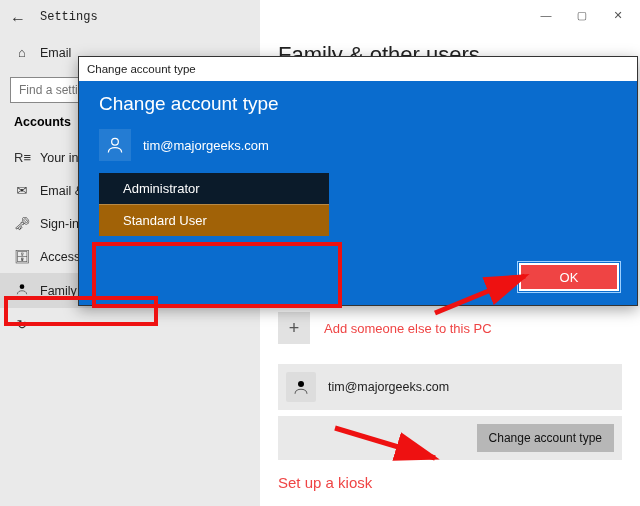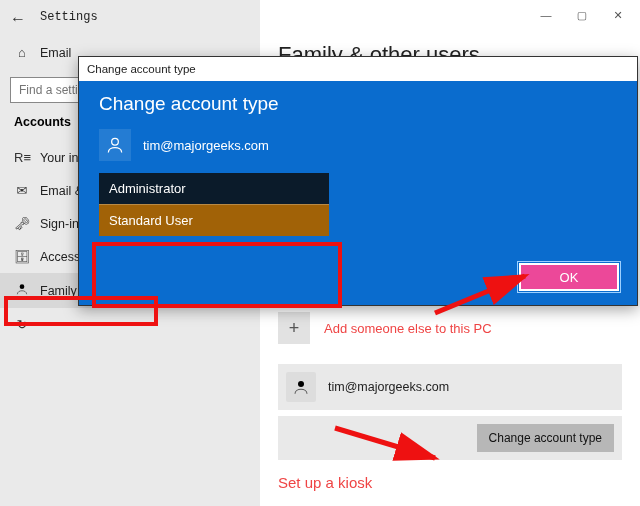--- a/index.html
+++ b/index.html
@@ -36,25 +36,25 @@
   .kiosk-h { font-size:15px; color:#ef4444; margin-top:14px; white-space:nowrap; overflow:hidden;}
 
   
   .dialog { position:absolute; left:78px; top:56px; width:560px; height:250px; background:#0a6cce; border:1px solid #333; color:#fff; box-shadow: 0 4px 14px rgba(0,0,0,0.35);}
   .dlg-title-bar { background:#fff; color:#222; height:24px; display:flex; align-items:center; padding:0 8px; font-size:11.5px;}
   .dlg-body { padding: 12px 20px 12px 20px; }
   .dlg-heading { font-size:19px; font-weight:300; margin-bottom:14px;}
   .dlg-user { display:flex; align-items:center; gap:12px; margin-bottom:12px;}
   .dlg-user-ic { width:32px; height:32px; background:rgba(255,255,255,0.11); display:flex; align-items:center; justify-content:center;}
   .dropdown { width:230px; }
-  .opt { padding: 8px 10px; font-size:13px; cursor:pointer;}
+  .opt { padding: 8px 24px; font-size:13px; cursor:pointer;}
   .opt.admin { background:#0b1b2a; }
   .opt.std { background:#a16207; border-top:1px solid rgba(255,255,255,0.25);}
   .dlg-actions { position:absolute; right:18px; bottom:14px; display:flex; gap:12px;}
-  .blue-btn { background:#ec4899; border:2px solid #fff; color:#fff; width:100px; height:28px; font-size:13px; cursor:pointer;}
+  .blue-btn { background:#ef4444; border:2px solid #fff; color:#fff; width:100px; height:28px; font-size:13px; cursor:pointer;}
   .blue-btn.ok { outline:1px solid #9cd0ff; outline-offset:1px;}
 
   
   .hl-red { position:absolute; border:4px solid #e11; pointer-events:none;}
   .hl-nav { left:4px; top:296px; width:154px; height:30px;}
   .hl-dd  { left:92px; top:242px; width:250px; height:66px;}
 
   
   .arrow-svg { position:absolute; pointer-events:none; }
 

